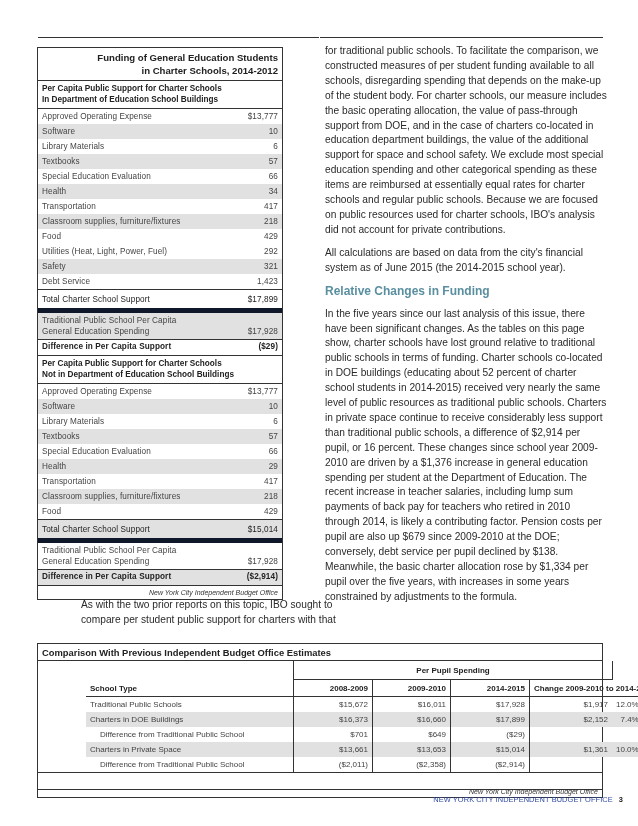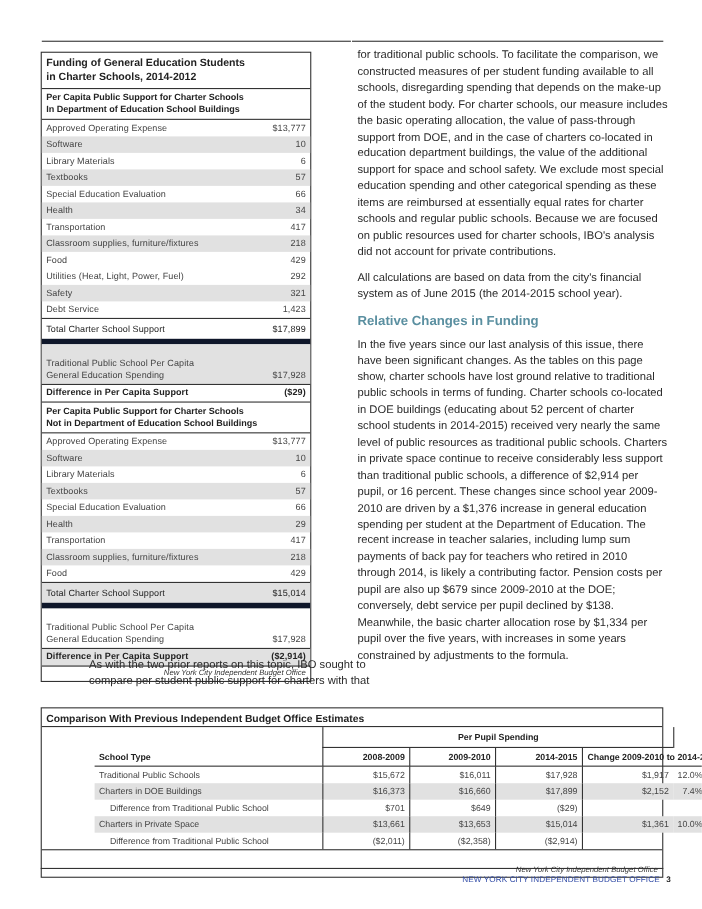--- a/index.html
+++ b/index.html
@@ -4,26 +4,26 @@
 <style>
   * { box-sizing: border-box; margin: 0; padding: 0; }
   html, body { width: 638px; height: 826px; background: #ffffff; overflow: hidden; }
   body { position: relative; font-family: "Liberation Sans", sans-serif; color: #222; }
 
   .top-rule-left { position: absolute; left: 38px; top: 37px; width: 281px; height: 1px; background: #333; }
   .top-rule-right { position: absolute; left: 320px; top: 37px; width: 283px; height: 1px; background: #333; }
 
   
   .fund-table { position: absolute; left: 37px; top: 47px; width: 246px; border: 1px solid #333; font-size: 8.2px; }
-  .fund-table .title { font-weight: bold; font-size: 9.6px; line-height: 13px; padding: 3px 4px 3px 4px; border-bottom: 1px solid #333; color: #222; }
+  .fund-table .title { font-weight: bold; font-size: 9.6px; line-height: 13px; padding: 3px 4px 3px 4px; border-bottom: 1px solid #333; color: #222; text-align: right; }
   .fund-table .section { font-weight: bold; font-size: 8.2px; line-height: 10.5px; padding: 3px 4px 3px 4px; border-bottom: 1px solid #333; color: #222; }
   .fund-table .row { display: flex; justify-content: space-between; align-items: flex-end; height: 15px; padding: 0 4px; line-height: 15px; color: #444; letter-spacing: 0.1px; }
   .fund-table .row.alt { background: #e1e1e1; }
   .fund-table .row.total { font-weight: normal; color: #222; border-top: 1px solid #333; border-bottom: 5px solid #0f172a; height: 24px; line-height: 17px; }
-  .fund-table .row.tall { height: 36px; line-height: 11px; padding-top: 2px; padding-bottom: 2px; }
+  .fund-table .row.tall { height: 26px; line-height: 11px; padding-top: 2px; padding-bottom: 2px; }
   .fund-table .row.tall .lbl { white-space: pre-line; }
   .fund-table .row.diff { font-weight: bold; color: #222; border-top: 1px solid #333; border-bottom: 1px solid #333; height: 17px; line-height: 17px; }
   .fund-table .row.grey { background: #e1e1e1; }
   .fund-table .source { text-align: right; font-style: italic; font-size: 7px; padding: 3px 4px; color: #333; }
 
   
   .para { position: absolute; font-size: 10.2px; line-height: 15.1px; color: #2a2a2a; }
   .para-left { left: 37px; top: 597px; width: 290px; margin-left: 44px; }
   .right-col { position: absolute; left: 325px; top: 44px; width: 282px; }
   .right-col p { font-size: 10.2px; line-height: 14.9px; color: #2a2a2a; margin-bottom: 8px; }
@@ -40,21 +40,21 @@
   .cmp-grid .bl { border-left: 1px solid #333; }
   .cmp-grid .alt { background: #e1e1e1; }
   .cmp-grid .ind { padding-left: 14px; }
   .cmp-grid .span4 { grid-column: 2 / 6; }
   .cmp-grid .hdr-top { height: 19px; line-height: 19px; }
   .cmp-grid .hdr2 { height: 17px; line-height: 17px; }
   .cmp-footer { border-top: 1px solid #333; height: 14px; }
   .cmp-source { text-align: right; font-style: italic; font-size: 7px; padding: 2px 4px; color: #333; }
 
   .footer-rule { position: absolute; left: 37px; top: 789px; width: 566px; height: 1px; background: #333; }
-  .footer-text { position: absolute; right: 28px; top: 795px; font-size: 7.4px; color: #2f4aa6; letter-spacing: 0.1px; }
+  .footer-text { position: absolute; right: 15px; top: 795px; font-size: 7.4px; color: #2f4aa6; letter-spacing: 0.1px; }
   .footer-text .pg { color: #222; font-weight: bold; margin-left: 6px; }
 </style>
 </head>
 <body>
 
 <div class="top-rule-left"></div>
 <div class="top-rule-right"></div>
 
 <div class="fund-table">
   <div class="title">

